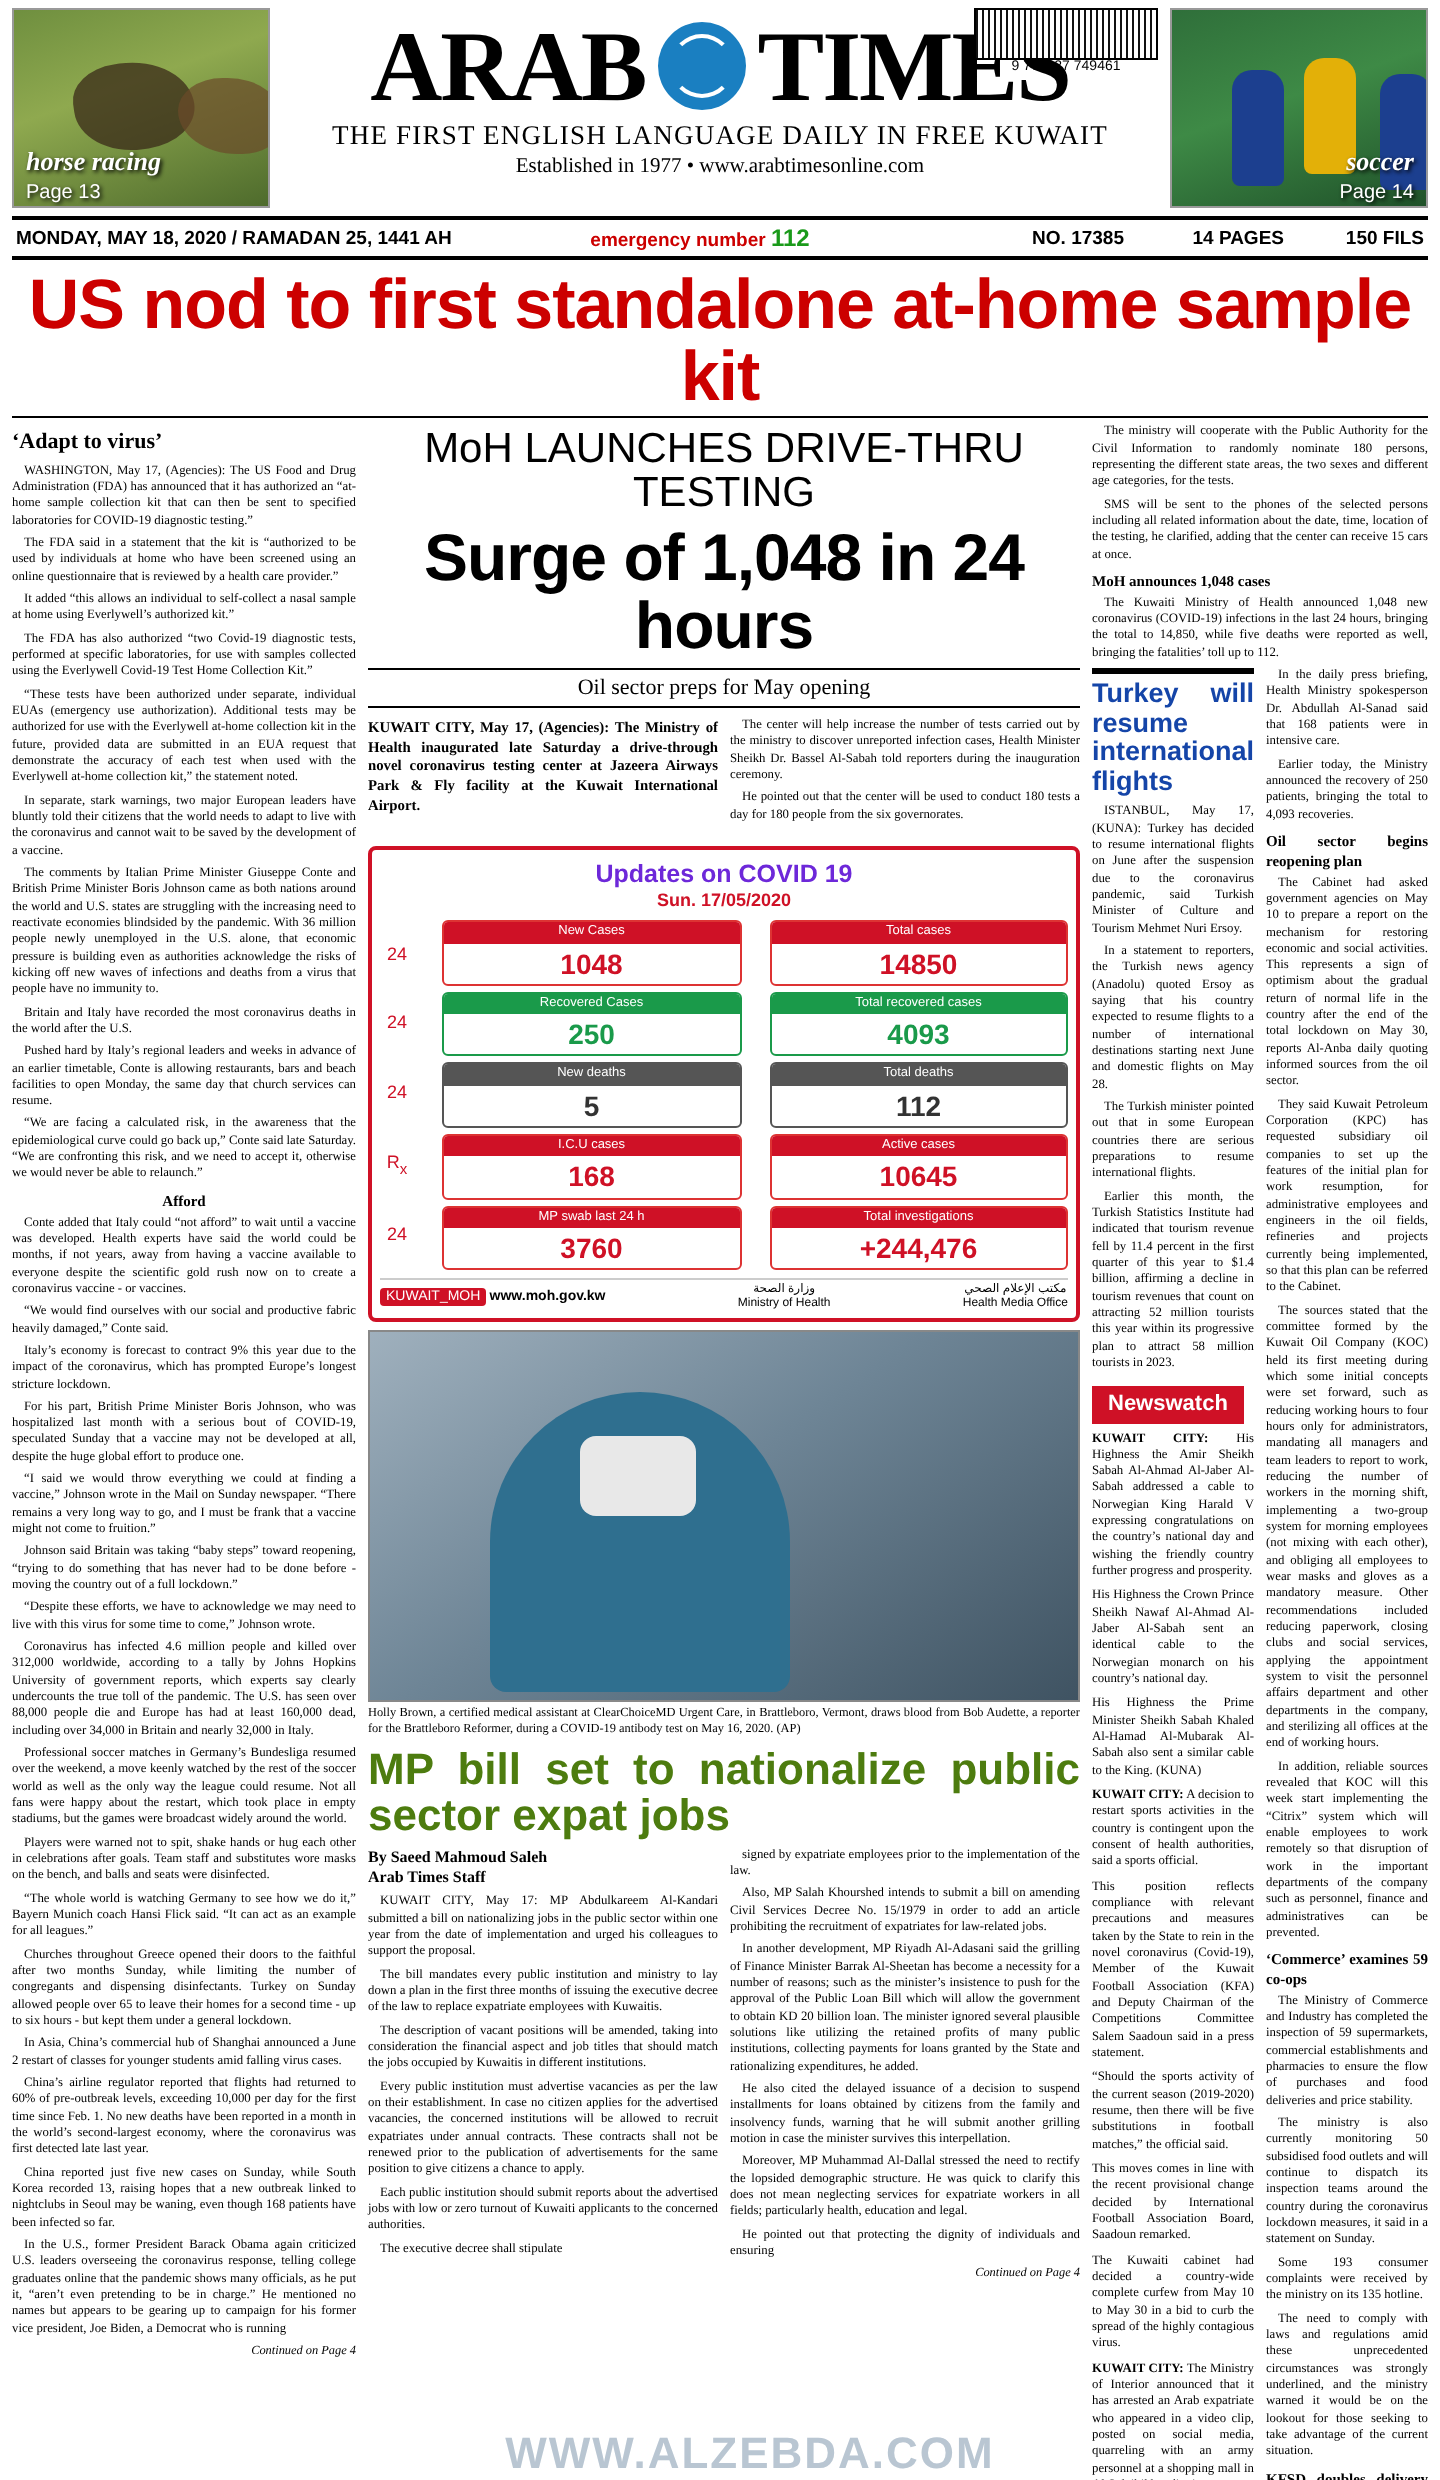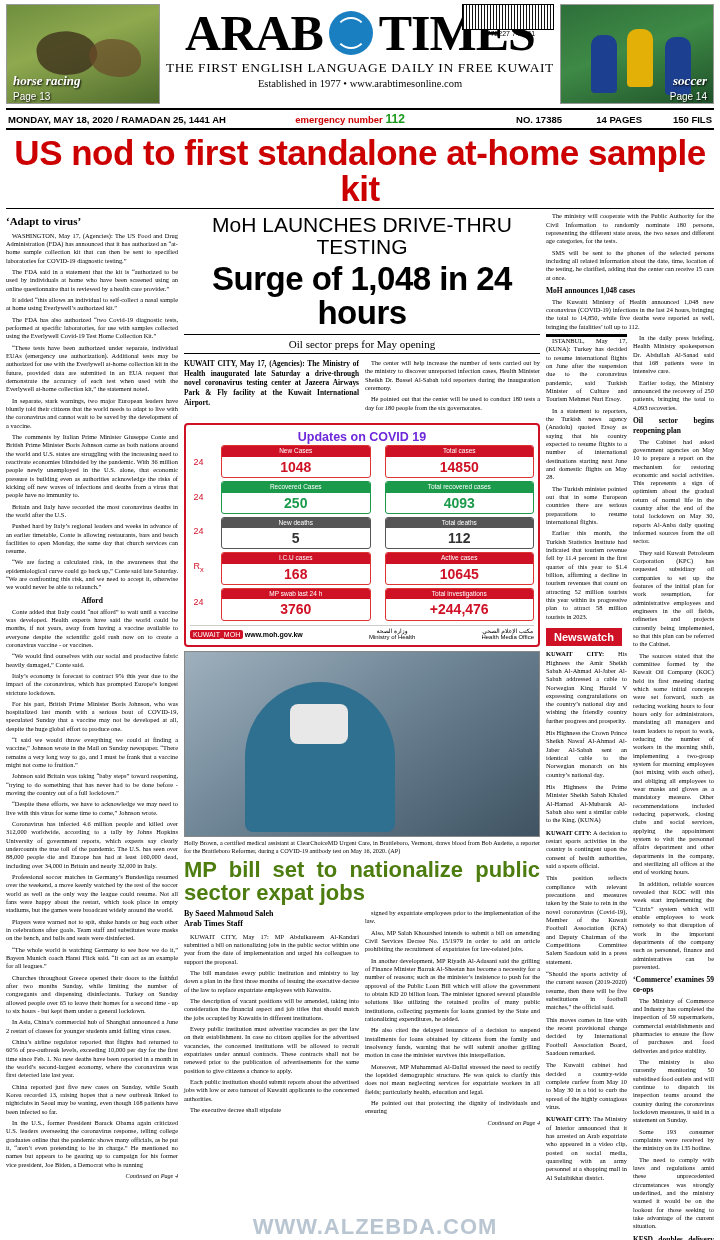--- a/index.html
+++ b/index.html
@@ -9,21 +9,21 @@
     background:#ffffff;
     font-family:"Liberation Serif", serif;
     color:#000;
     overflow:hidden;
     position:relative;
   }
   .page { width:720px; height:1240px; position:relative; padding:4px 6px; }
 
   
   .masthead { display:flex; height:100px; gap:4px; }
-  .mh-photo { width:154px; height:100px; position:relative; overflow:hidden; border:1px solid #999; }
+  .mh-photo { width:129px; height:100px; position:relative; overflow:hidden; border:1px solid #999; }
   .mh-photo.left { background:linear-gradient(160deg,#6f8f3f 0%,#8fa94f 40%,#4e6b2c 100%); }
   .mh-photo.right { background:linear-gradient(160deg,#2f6f3a 0%,#3e8a46 45%,#1f5129 100%); }
   .mh-photo .caption {
     position:absolute; bottom:14px; left:6px;
     color:#fff; font-style:italic; font-weight:bold;
     font-size:13px; text-shadow:1px 1px 2px #000;
     font-family:"Liberation Serif", serif;
   }
   .mh-photo .pagenum {
     position:absolute; bottom:1px; left:6px; color:#fff; font-size:10px;
@@ -220,20 +220,21 @@
           <div class="lead">KUWAIT CITY, May 17, (Agencies): The Ministry of Health inaugurated late Saturday a drive-through novel coronavirus testing center at Jazeera Airways Park &amp; Fly facility at the Kuwait International Airport.</div>
         </div>
         <div style="flex:1;">
           <p style="font-size:6.4px;line-height:1.3;text-align:justify;margin:0 0 3px;">The center will help increase the number of tests carried out by the ministry to discover unreported infection cases, Health Minister Sheikh Dr. Bassel Al-Sabah told reporters during the inauguration ceremony.</p>
           <p style="font-size:6.4px;line-height:1.3;text-align:justify;margin:0;">He pointed out that the center will be used to conduct 180 tests a day for 180 people from the six governorates.</p>
         </div>
       </div>
 
       <div class="covid-box">
         <div class="covid-title">Updates on COVID 19</div>
+        <div class="covid-date">Sun. 17/05/2020</div>
         <div class="covid-grid">
           <div class="cv-icons">
             <span class="cv-ic">24</span>
             <span class="cv-ic">24</span>
             <span class="cv-ic">24</span>
             <span class="cv-ic">R<sub>x</sub></span>
             <span class="cv-ic">24</span>
           </div>
           <div class="cv-col">
             <div class="cv-cell">
@@ -331,20 +332,21 @@
     <div class="col c3">
       <p>The ministry will cooperate with the Public Authority for the Civil Information to randomly nominate 180 persons, representing the different state areas, the two sexes and different age categories, for the tests.</p>
       <p>SMS will be sent to the phones of the selected persons including all related information about the date, time, location of the testing, he clarified, adding that the center can receive 15 cars at once.</p>
       <div class="subhead-b">MoH announces 1,048 cases</div>
       <p>The Kuwaiti Ministry of Health announced 1,048 new coronavirus (COVID-19) infections in the last 24 hours, bringing the total to 14,850, while five deaths were reported as well, bringing the fatalities’ toll up to 112.</p>
 
       <div style="display:flex; gap:6px;">
         <div style="flex:1;">
           
           <div class="box-rule"></div>
+          <div class="turkey-hd">Turkey will resume international flights</div>
           <p>ISTANBUL, May 17, (KUNA): Turkey has decided to resume international flights on June after the suspension due to the coronavirus pandemic, said Turkish Minister of Culture and Tourism Mehmet Nuri Ersoy.</p>
           <p>In a statement to reporters, the Turkish news agency (Anadolu) quoted Ersoy as saying that his country expected to resume flights to a number of international destinations starting next June and domestic flights on May 28.</p>
           <p>The Turkish minister pointed out that in some European countries there are serious preparations to resume international flights.</p>
           <p>Earlier this month, the Turkish Statistics Institute had indicated that tourism revenue fell by 11.4 percent in the first quarter of this year to $1.4 billion, affirming a decline in tourism revenues that count on attracting 52 million tourists this year within its progressive plan to attract 58 million tourists in 2023.</p>
           <div class="newswatch">Newswatch</div>
           <div class="nw-item"><span class="nw-city">KUWAIT CITY:</span><span> His Highness the Amir Sheikh Sabah Al-Ahmad Al-Jaber Al-Sabah addressed a cable to Norwegian King Harald V expressing congratulations on the country’s national day and wishing the friendly country further progress and prosperity.</span></div>
           <div class="nw-item"><span>His Highness the Crown Prince Sheikh Nawaf Al-Ahmad Al-Jaber Al-Sabah sent an identical cable to the Norwegian monarch on his country’s national day.</span></div>
           <div class="nw-item"><span>His Highness the Prime Minister Sheikh Sabah Khaled Al-Hamad Al-Mubarak Al-Sabah also sent a similar cable to the King. (KUNA)</span></div>
           <div class="nw-item"><span class="nw-city">KUWAIT CITY:</span><span> A decision to restart sports activities in the country is contingent upon the consent of health authorities, said a sports official.</span></div>
           <div class="nw-item"><span>This position reflects compliance with relevant precautions and measures taken by the State to rein in the novel coronavirus (Covid-19), Member of the Kuwait Football Association (KFA) and Deputy Chairman of the Competitions Committee Salem Saadoun said in a press statement.</span></div>

